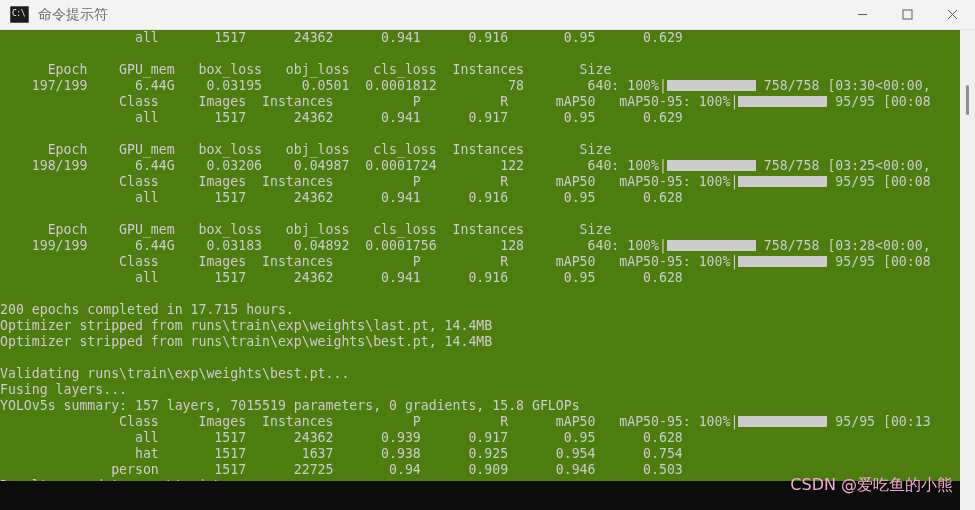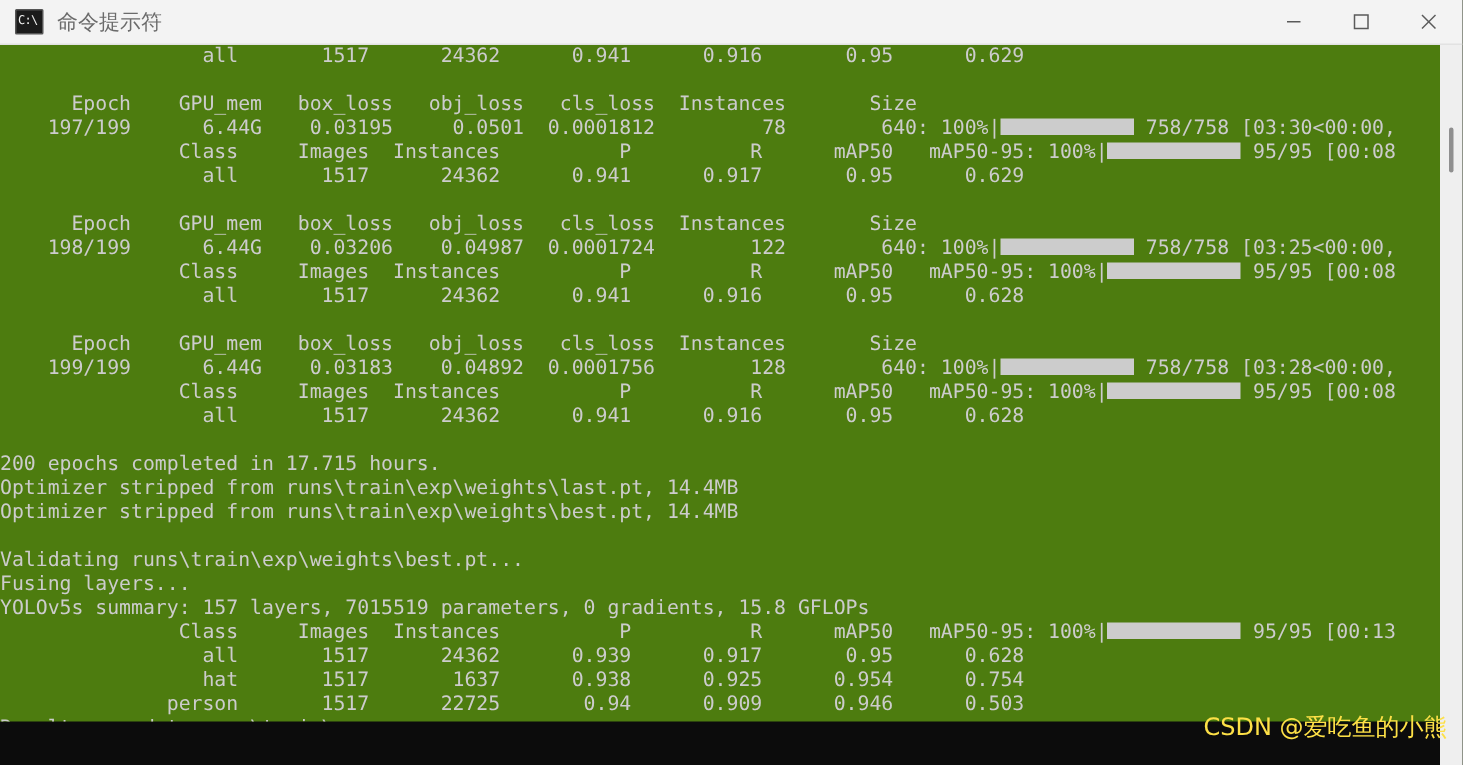--- a/index.html
+++ b/index.html
@@ -132,25 +132,25 @@
     position: absolute;
     left: 6px;
     width: 3px;
     background: #8f8f8f;
     border-radius: 2px;
   }
 
   
   .watermark {
     position: absolute;
-    right: 10px;
+    right: 22px;
     bottom: 14px;
     font-family: "DejaVu Sans", sans-serif;
     font-size: 16px;
-    color: #fde047;
+    color: #f9a8d4;
     white-space: nowrap;
     pointer-events: none;
   }
 </style>
 </head>
 <body>
 
 <div class="window">
 
   <div class="titlebar">

